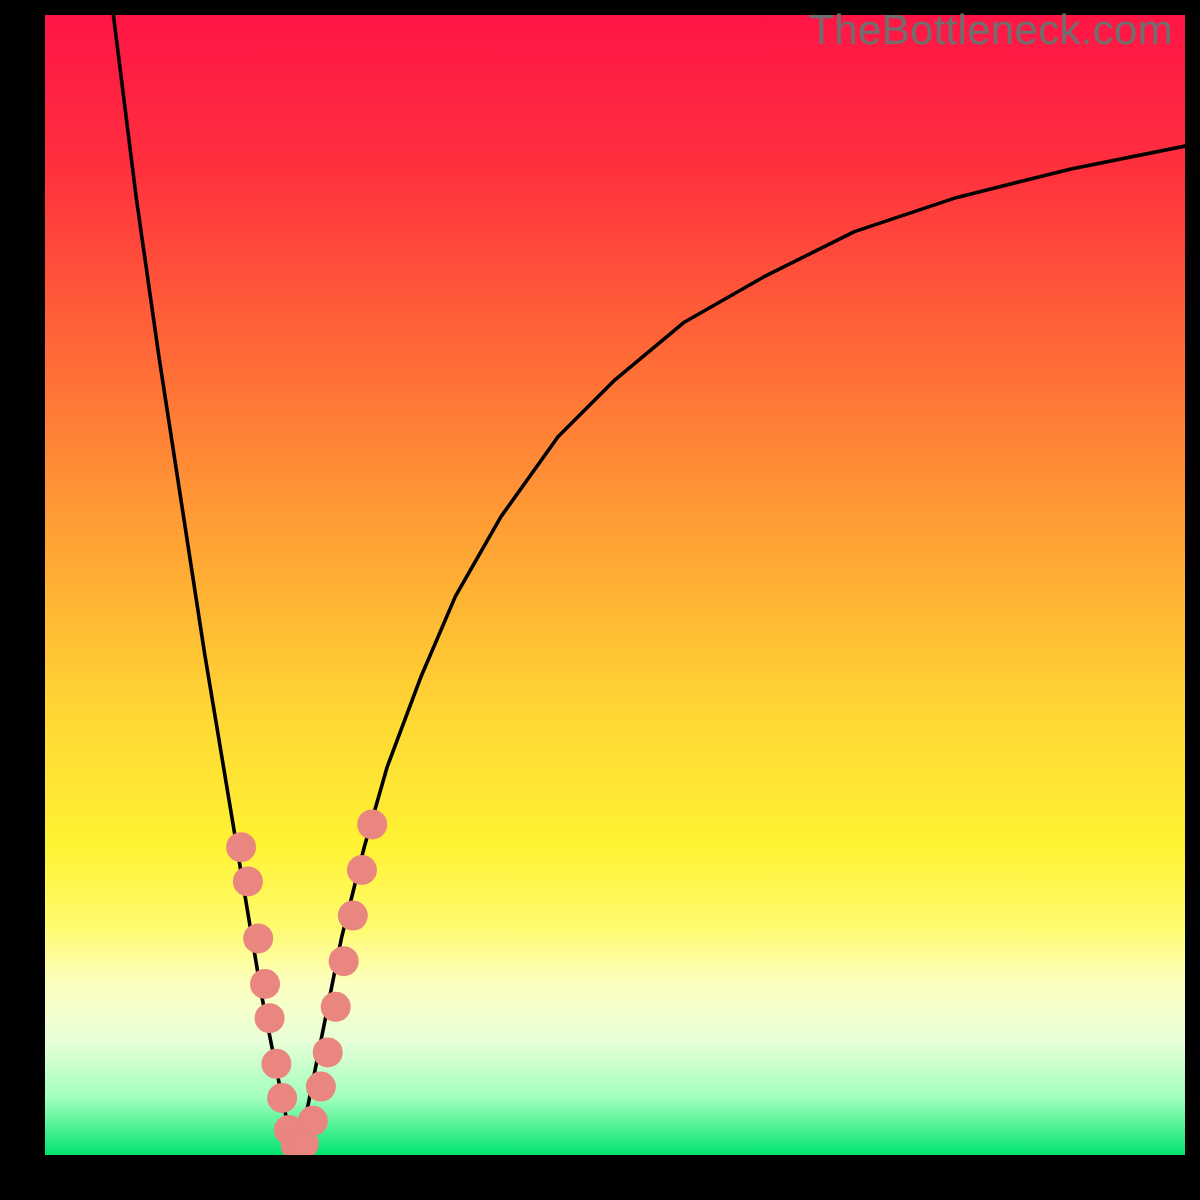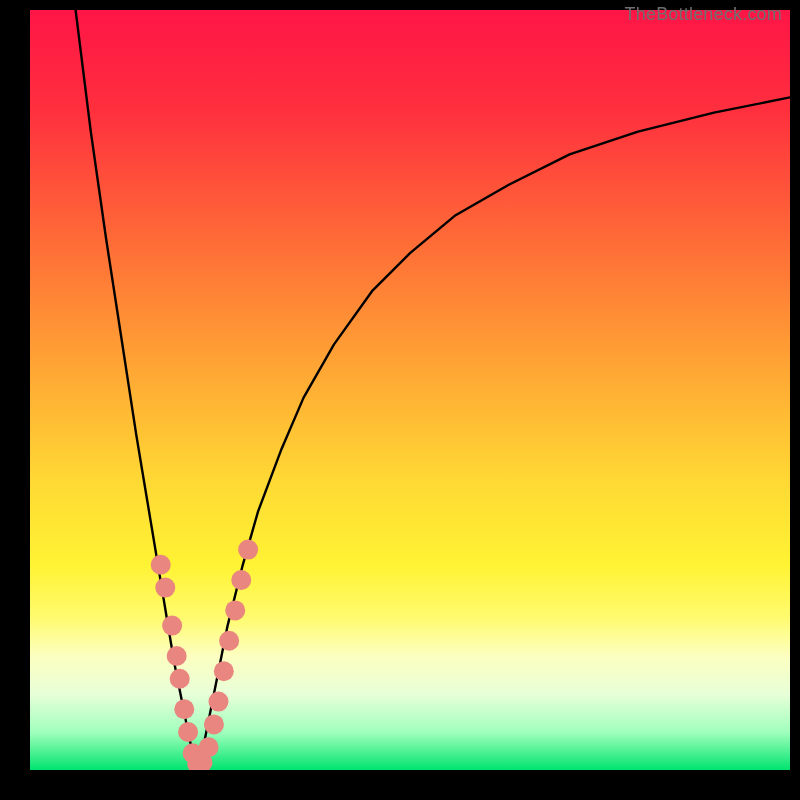--- a/index.html
+++ b/index.html
@@ -21,21 +21,21 @@
   }
   .plot {
     position: absolute;
     background: #000;
   }
   .watermark {
     position: absolute;
     top: 4px;
     right: 18px;
     color: #6f6f6f;
-    font-size: 18px;
+    font-size: 28px;
     font-weight: 500;
     letter-spacing: 0.2px;
     user-select: none;
   }
   svg { display: block; }
 </style>
 </head>
 <body>
 
 <div class="frame">

